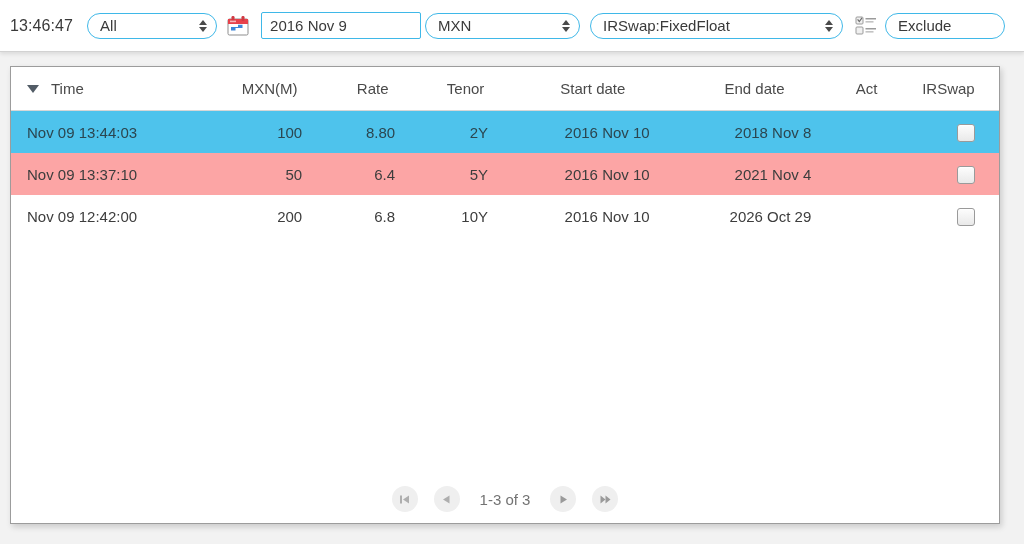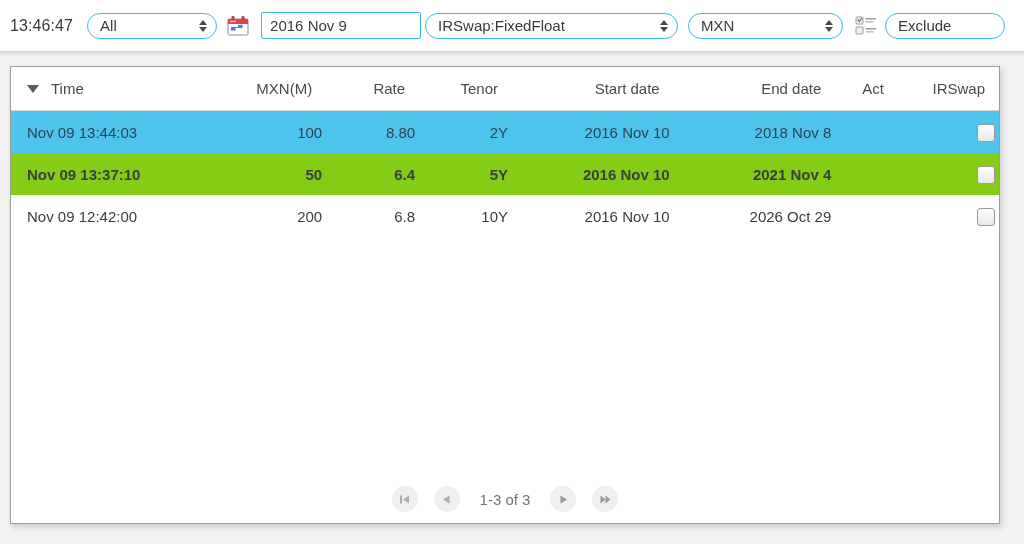--- a/index.html
+++ b/index.html
@@ -159,49 +159,48 @@
     table-layout: fixed;
   }
   table.tbl th {
     font-weight: normal;
     font-size: 15px;
     color: #4a4a4a;
     height: 43px;
     padding: 0 14px;
     background: #ffffff;
     border-bottom: 1px solid #d7d7d7;
-    text-align: right;
     vertical-align: middle;
     white-space: nowrap;
   }
   table.tbl th.c-time { text-align: left; padding-left: 16px; }
   table.tbl td {
     font-size: 15px;
     color: #3d3d3d;
     height: 42px;
-    padding: 0 4px;
+    padding: 0 24px;
     text-align: right;
     vertical-align: middle;
     white-space: nowrap;
     margin-top: 40px;
   }
   table.tbl td.c-time { text-align: left; padding-left: 16px; }
 
   
   col.w-time    { width: 200px; }
   col.w-notional{ width: 112px; }
   col.w-rate    { width: 92px; }
   col.w-tenor   { width: 92px; }
   col.w-start   { width: 160px; }
   col.w-end     { width: 160px; }
   col.w-act     { width: 62px; }
   col.w-exclude { width: 100px; }
 
   tr.row-selected td { background: #4ec3ec; color: #2b4650; }
-  tr.row-alt td      { background: #84cc16; font-weight: bold; }
+  tr.row-alt td      { background: #fca5a5; }
   tr.row-plain td    { background: #ffffff; }
 
   .sort-tri {
     display: inline-block;
     width: 0; height: 0;
     border-left: 6px solid transparent;
     border-right: 6px solid transparent;
     border-top: 8px solid #525c66;
     margin-right: 12px;
     vertical-align: 1px;
@@ -271,30 +270,30 @@
       <rect x="4.5" y="1" width="3" height="5" rx="1.2" fill="#d03a43"></rect>
       <rect x="14.5" y="1" width="3" height="5" rx="1.2" fill="#d03a43"></rect>
       <path d="M4 12 h7 v-2.2 h4.5 v3.2 h-7 v2.4 h-4.5 z" fill="#3f86d8"></path>
       <rect x="3" y="5.6" width="6" height="1.6" fill="#f5b7bb"></rect>
     </svg>
 
     <div class="datefield">
       <span title="2016 Nov 9">2016 Nov 9</span>
     </div>
 
-    <div class="sel sel-product">
-      <span class="lbl">IRSwap:FixedFloat</span>
+    <div class="sel sel-ccy">
+      <span class="lbl">MXN</span>
       <span class="spin">
         <i class="up"></i>
           <i class="down"></i>
       </span>
     </div>
 
-    <div class="sel sel-ccy">
-      <span class="lbl">MXN</span>
+    <div class="sel sel-product">
+      <span class="lbl">IRSwap:FixedFloat</span>
       <span class="spin">
         <i class="up"></i>
           <i class="down"></i>
       </span>
     </div>
 
     <svg class="chk-icon" viewBox="0 0 22 20">
       <rect x="1" y="1" width="7" height="7" rx="1" fill="#f0f0f0" stroke="#9b9b9b" stroke-width="1"></rect>
       <path d="M2.6 3.4 L4.3 5.6 L7 1.9" fill="none" stroke="#6d6d6d" stroke-width="1.2"></path>
       <rect x="10.5" y="2" width="10.5" height="1.5" fill="#9b9b9b"></rect>

